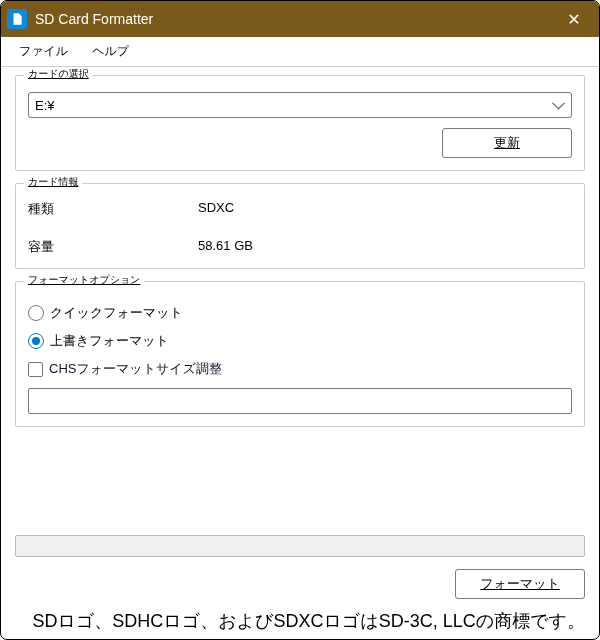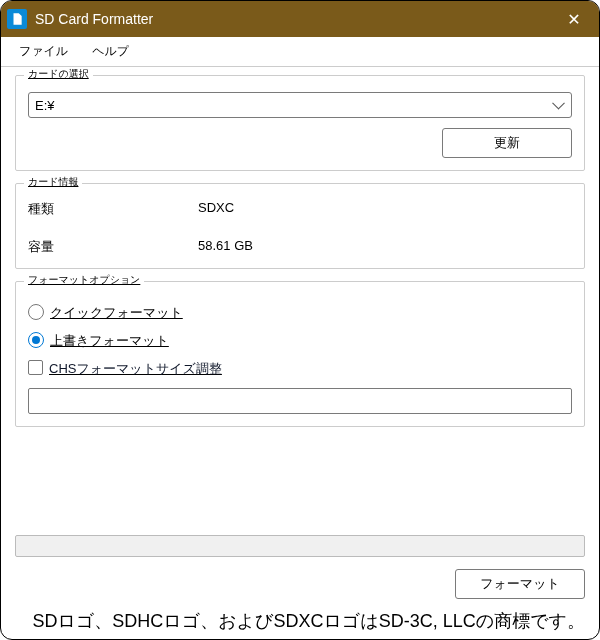--- a/index.html
+++ b/index.html
@@ -1,35 +1,35 @@
 <!DOCTYPE html>
 <html><head>
   <meta charset="utf-8">
   <style>
     * { margin: 0; padding: 0; box-sizing: border-box; font-family: "Meiryo UI", "Yu Gothic UI", sans-serif; }
     body { background: #fff; width: 600px; height: 640px; overflow: hidden; }
-    .window { width: 600px; height: 640px; border: 1px solid #000; border-radius: 12px; overflow: hidden; display: flex; flex-direction: column; background: #fff; }
+    .window { width: 600px; height: 640px; border: 1px solid #000; border-radius: 7px; overflow: hidden; display: flex; flex-direction: column; background: #fff; }
     .titlebar { height: 36px; background: #7a5a1a; display: flex; align-items: center; color: #fff; padding: 0 2px 0 6px; }
     .app-icon { width: 20px; height: 20px; background: #0a8ad8; border-radius: 2px; display: flex; align-items: center; justify-content: center; margin-right: 8px; }
     .app-icon svg { width: 14px; height: 14px; }
     .title { font-size: 14px; flex: 1; }
     .close-btn { width: 46px; height: 36px; display: flex; align-items: center; justify-content: center; color: #fff; font-size: 16px; cursor: pointer; }
     .menubar { height: 30px; border-bottom: 1px solid #ccc; display: flex; align-items: center; padding: 0 6px; font-size: 12px; }
     .menuitem { padding: 4px 12px; cursor: pointer; }
     .content { flex: 1; padding: 8px 14px 6px 14px; display: flex; flex-direction: column; font-size: 13px; color: #000; }
     .group { border: 1px solid #ccc; border-radius: 2px; padding: 16px 12px 12px 12px; margin-bottom: 12px; position: relative; }
     .group-label { position: absolute; top: -9px; left: 8px; background: #fff; padding: 0 4px; font-size: 10px; text-decoration: underline; }
     .drive-select { width: 100%; height: 26px; border: 1px solid #7a7a7a; border-radius: 3px; background: #fff; padding: 0 26px 0 6px; font-size: 13px; position: relative; display: flex; align-items: center; cursor: pointer; }
     .drive-select::after { content: ""; position: absolute; right: 8px; top: 50%; width: 8px; height: 8px; border-right: 1.2px solid #555; border-bottom: 1.2px solid #555; transform: translateY(-70%) rotate(45deg); }
     .refresh-row { display: flex; justify-content: flex-end; margin-top: 10px; }
-    .btn { min-width: 130px; height: 30px; border: 1px solid #7a7a7a; border-radius: 3px; background: #fff; font-size: 13px; cursor: pointer; display: flex; align-items: center; justify-content: center; padding: 0 18px; }
+    .btn { min-width: 130px; height: 30px; border: 1px solid #7a7a7a; border-radius: 3px; background: #fff; font-size: 13px; cursor: pointer; display: flex; align-items: center; justify-content: center; padding: 0 18px; text-decoration: underline; }
     .info-row { display: flex; margin-bottom: 20px; }
     .info-label { width: 170px; }
     .info-value { }
-    .radio-row, .check-row { display: flex; align-items: flex-start; margin: 6px 0 10px 0; cursor: pointer; text-decoration: underline; }
+    .radio-row, .check-row { display: flex; align-items: center; margin: 6px 0 10px 0; cursor: pointer; }
     .radio { width: 16px; height: 16px; border: 1.5px solid #777; border-radius: 50%; margin-right: 6px; display: flex; align-items: center; justify-content: center; flex-shrink: 0; }
     .radio.checked { border-color: #0078d4; }
     .radio.checked::after { content: ""; width: 8px; height: 8px; background: #0078d4; border-radius: 50%; }
     .checkbox { width: 15px; height: 15px; border: 1.5px solid #777; border-radius: 2px; margin-right: 6px; flex-shrink: 0; }
     .check-row .label-grey { color: #0f172a; }
     .vol-label { margin-top: 4px; margin-bottom: 6px; }
     .vol-input { width: 100%; height: 26px; border: 1px solid #7a7a7a; border-radius: 2px; padding: 0 6px; font-size: 13px; }
     .progress-placeholder { height: 22px; border: 1px solid #bbb; background: #f0f0f0; border-radius: 2px; margin-top: auto; }
     .action-row { display: flex; justify-content: flex-end; margin-top: 12px; }
     .footer-note { text-align: right; font-size: 18px; margin-top: 10px; }

